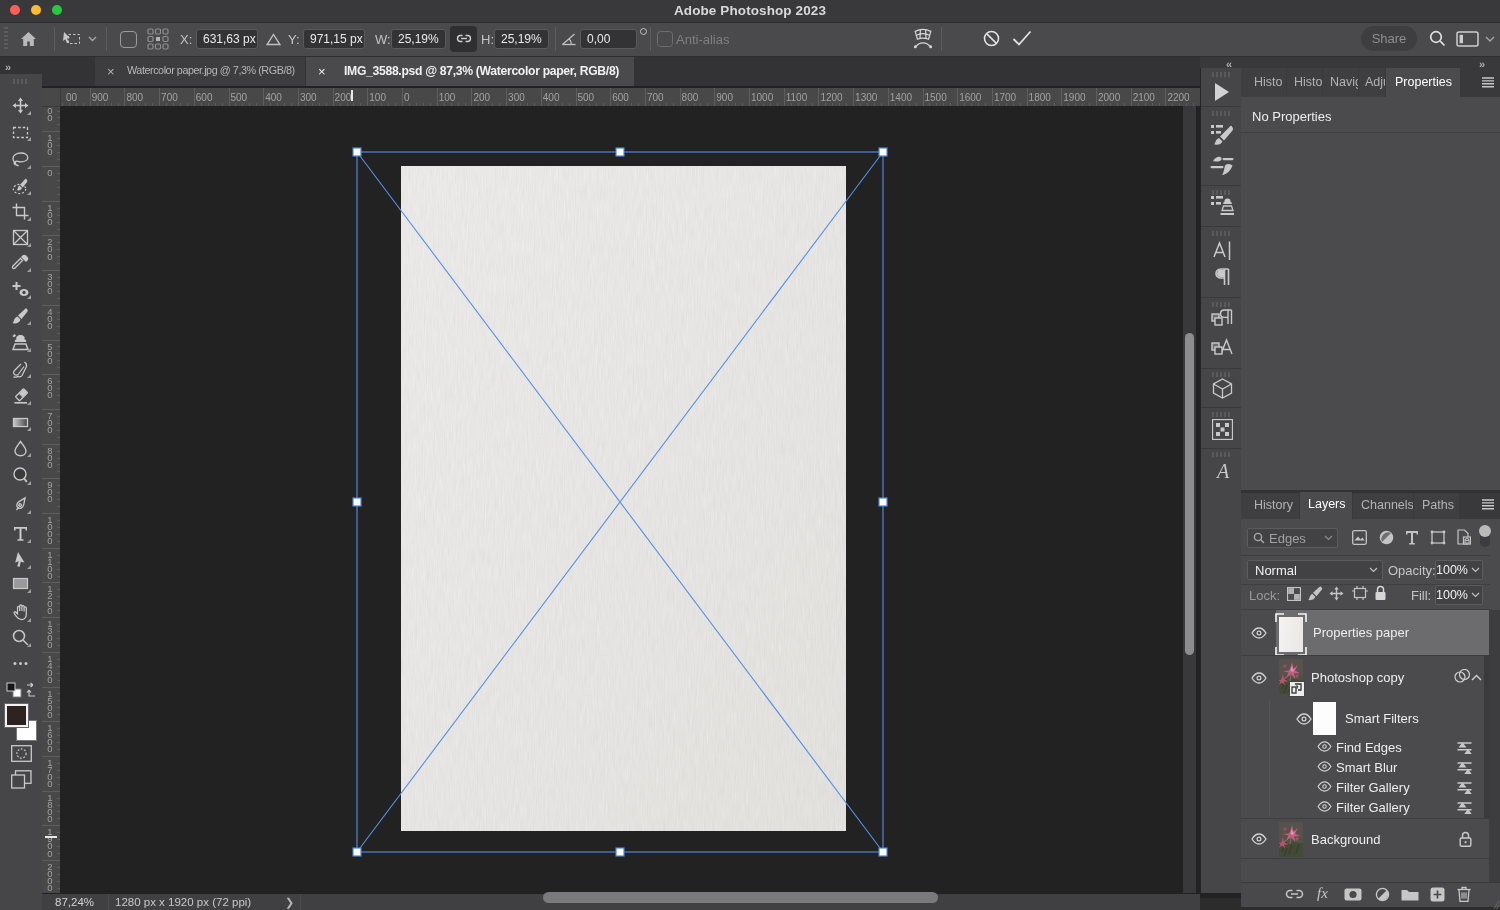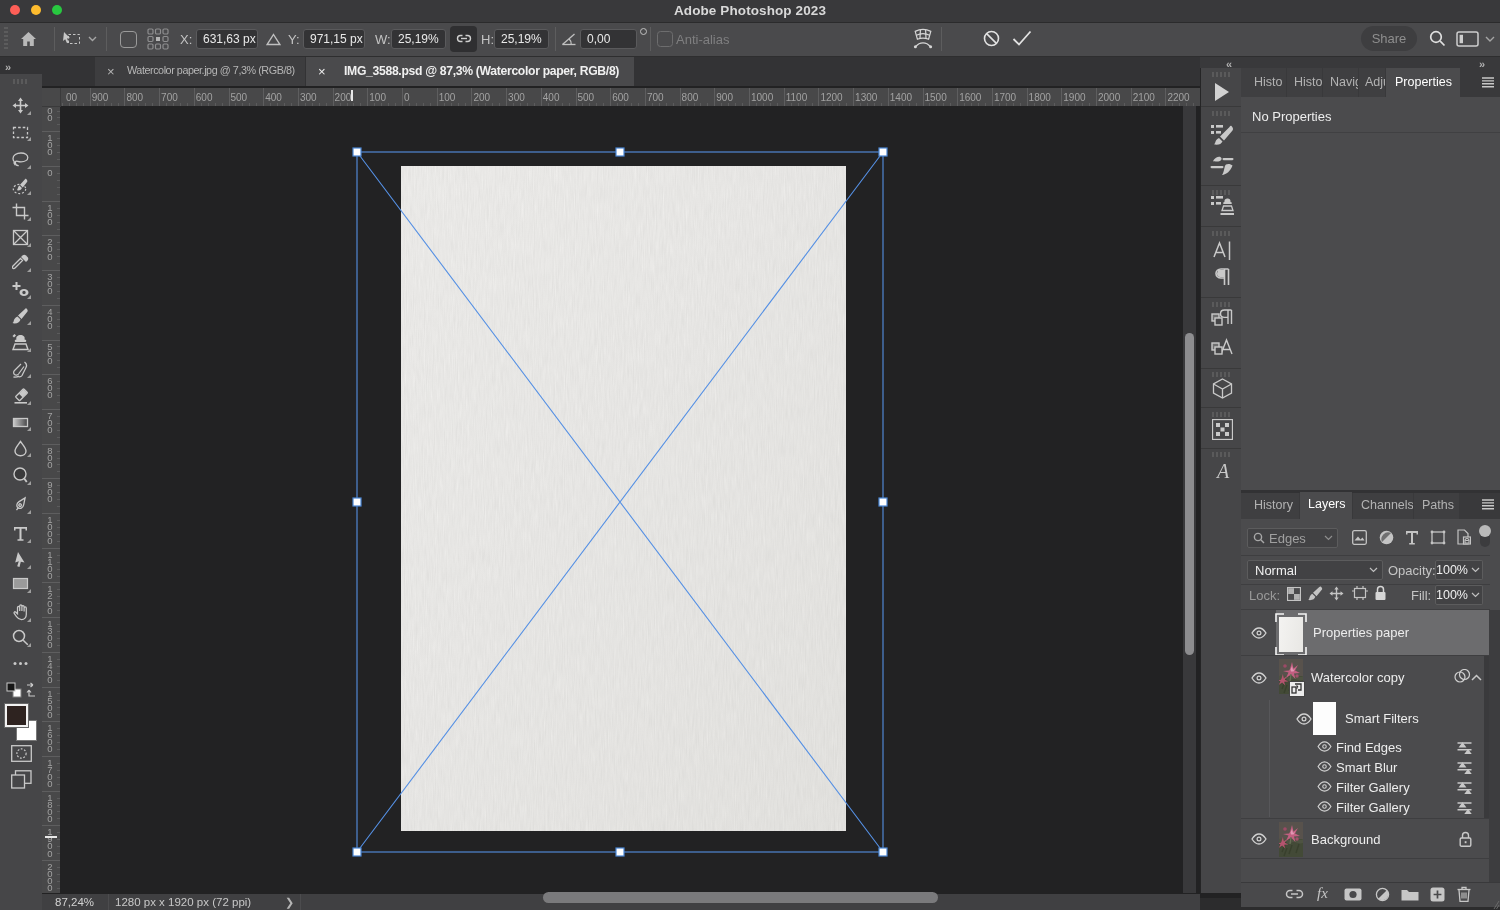--- a/index.html
+++ b/index.html
@@ -999,21 +999,21 @@
       </g>
     </svg>
 <div class="abs" style="left:48px;top:613px;width:14px;height:14px;background:#ececec;border:1px solid #444"></div>
 <svg class="abs" style="left:50px;top:615px" width="11" height="11" viewBox="0 0 11 11">
       <g fill="none" stroke="#333" stroke-width="1.3">
         <rect x="1" y="4" width="4" height="6"></rect>
         <path d="M4 1 H10 V7 H7"></path>
         <path d="M7 4 L5.5 2.5 M7 4 L5.5 5.5" stroke-width="1.1"></path>
       </g>
     </svg>
-<div class="abs lname" style="left:70px;top:602px">Watercolor copy</div>
+<div class="abs lname" style="left:70px;top:602px">Photoshop copy</div>
 <svg class="abs" style="left:213px;top:601px" width="17" height="14" viewBox="0 0 17 14">
       <g fill="none" stroke="#d0d0d0" stroke-width="1.2">
         <circle cx="6" cy="8" r="5"></circle>
         <circle cx="10.5" cy="5.5" r="5"></circle>
       </g>
     </svg>
 <svg class="abs" style="left:230px;top:606px" width="11" height="7" viewBox="0 0 11 7">
       <path d="M1 6 L5.5 1.5 L10 6" stroke="#c8c8c8" stroke-width="1.5" fill="none"></path>
     </svg>
 

